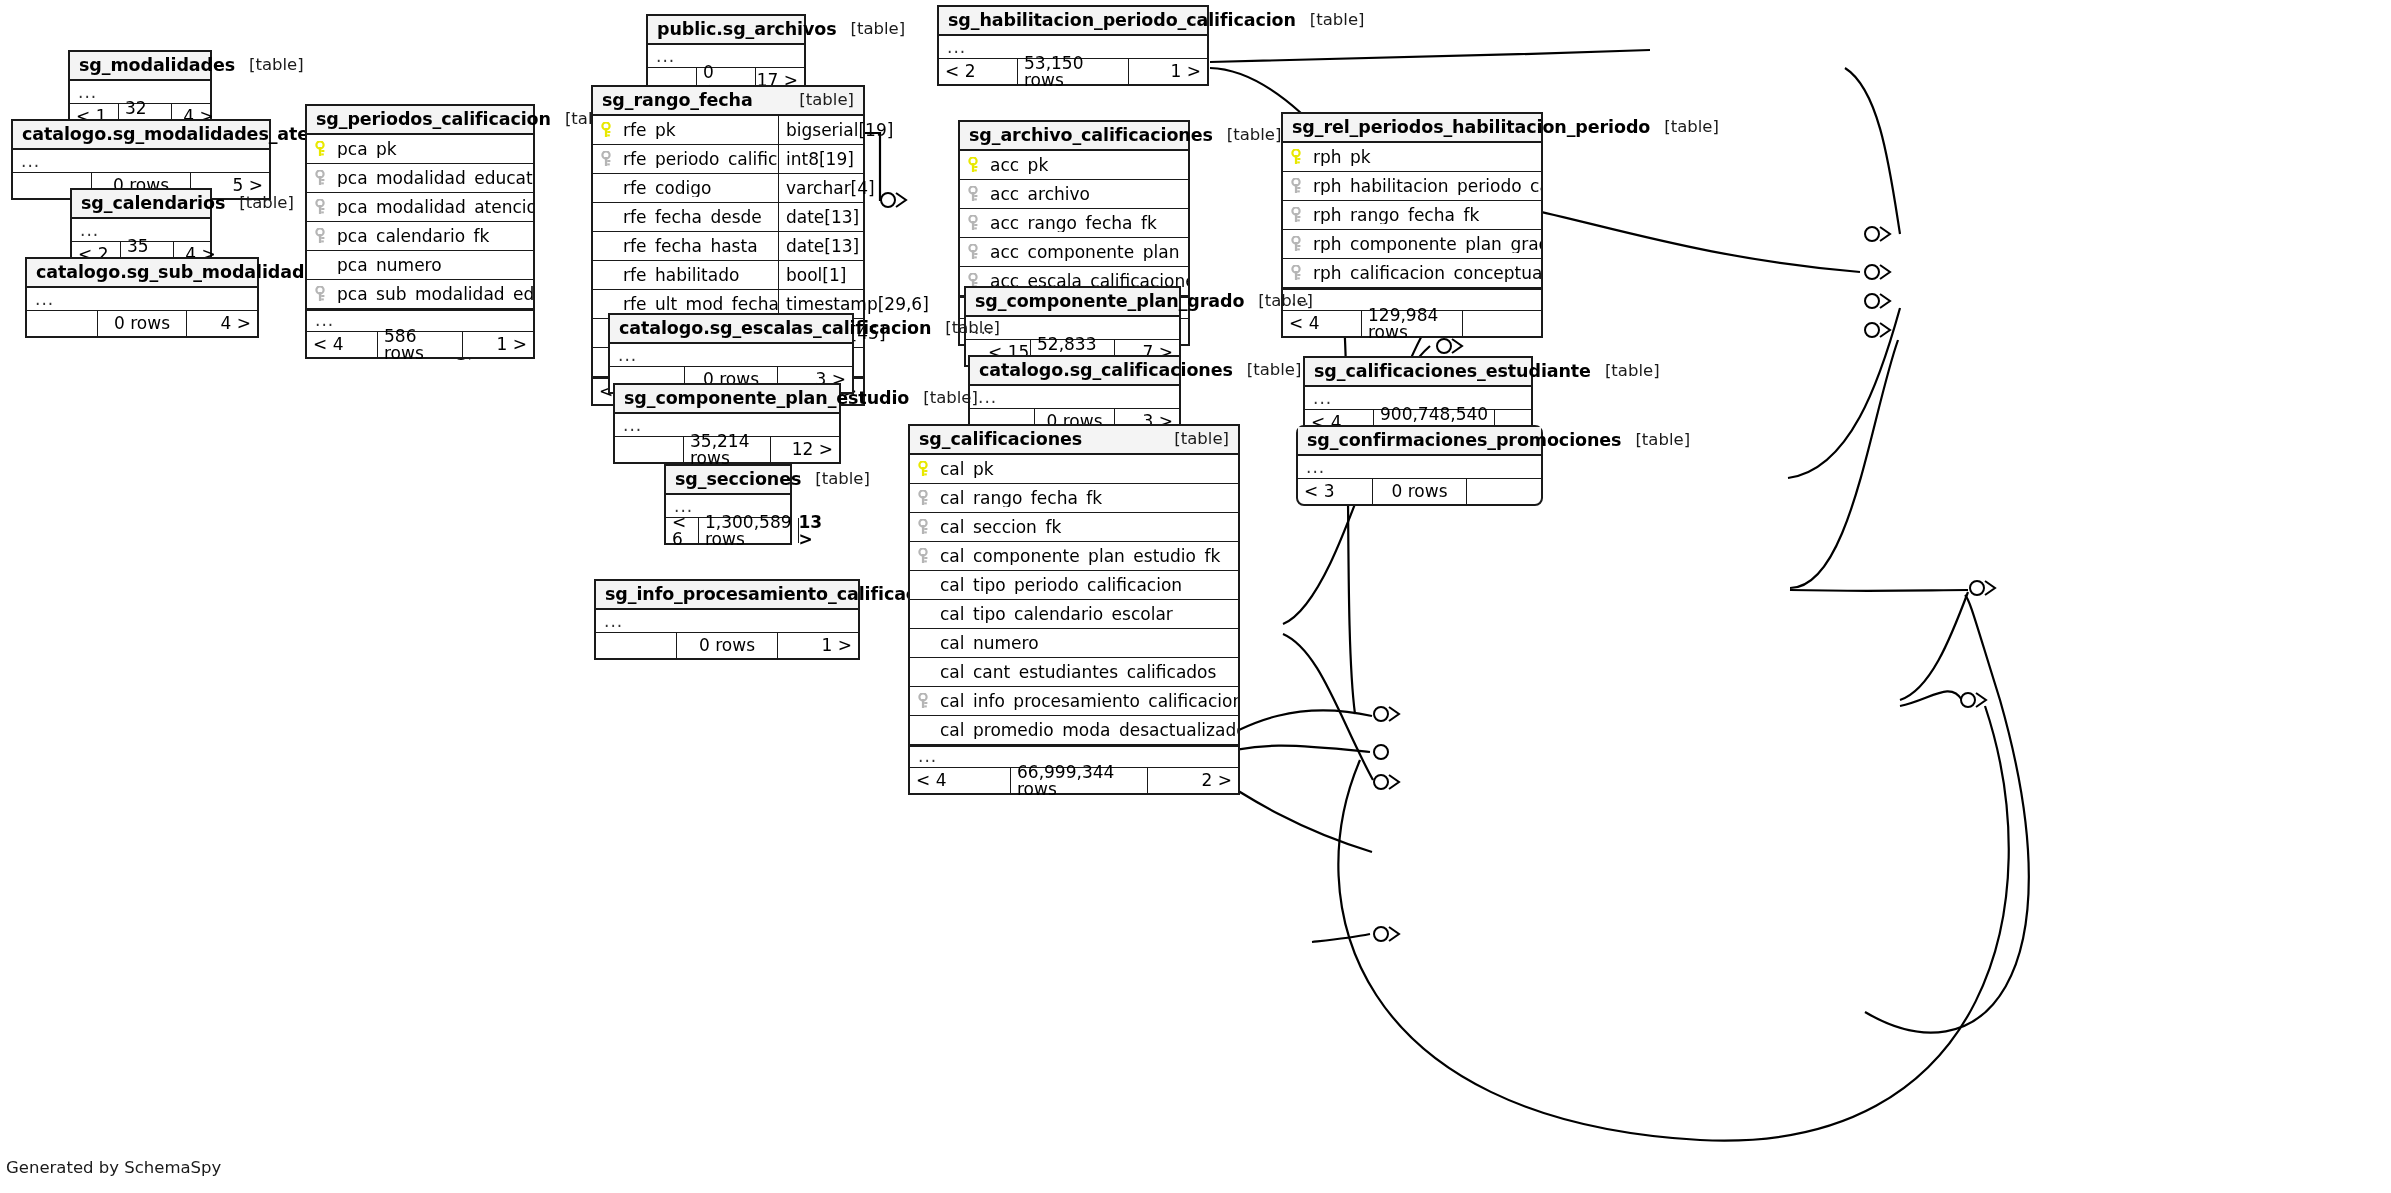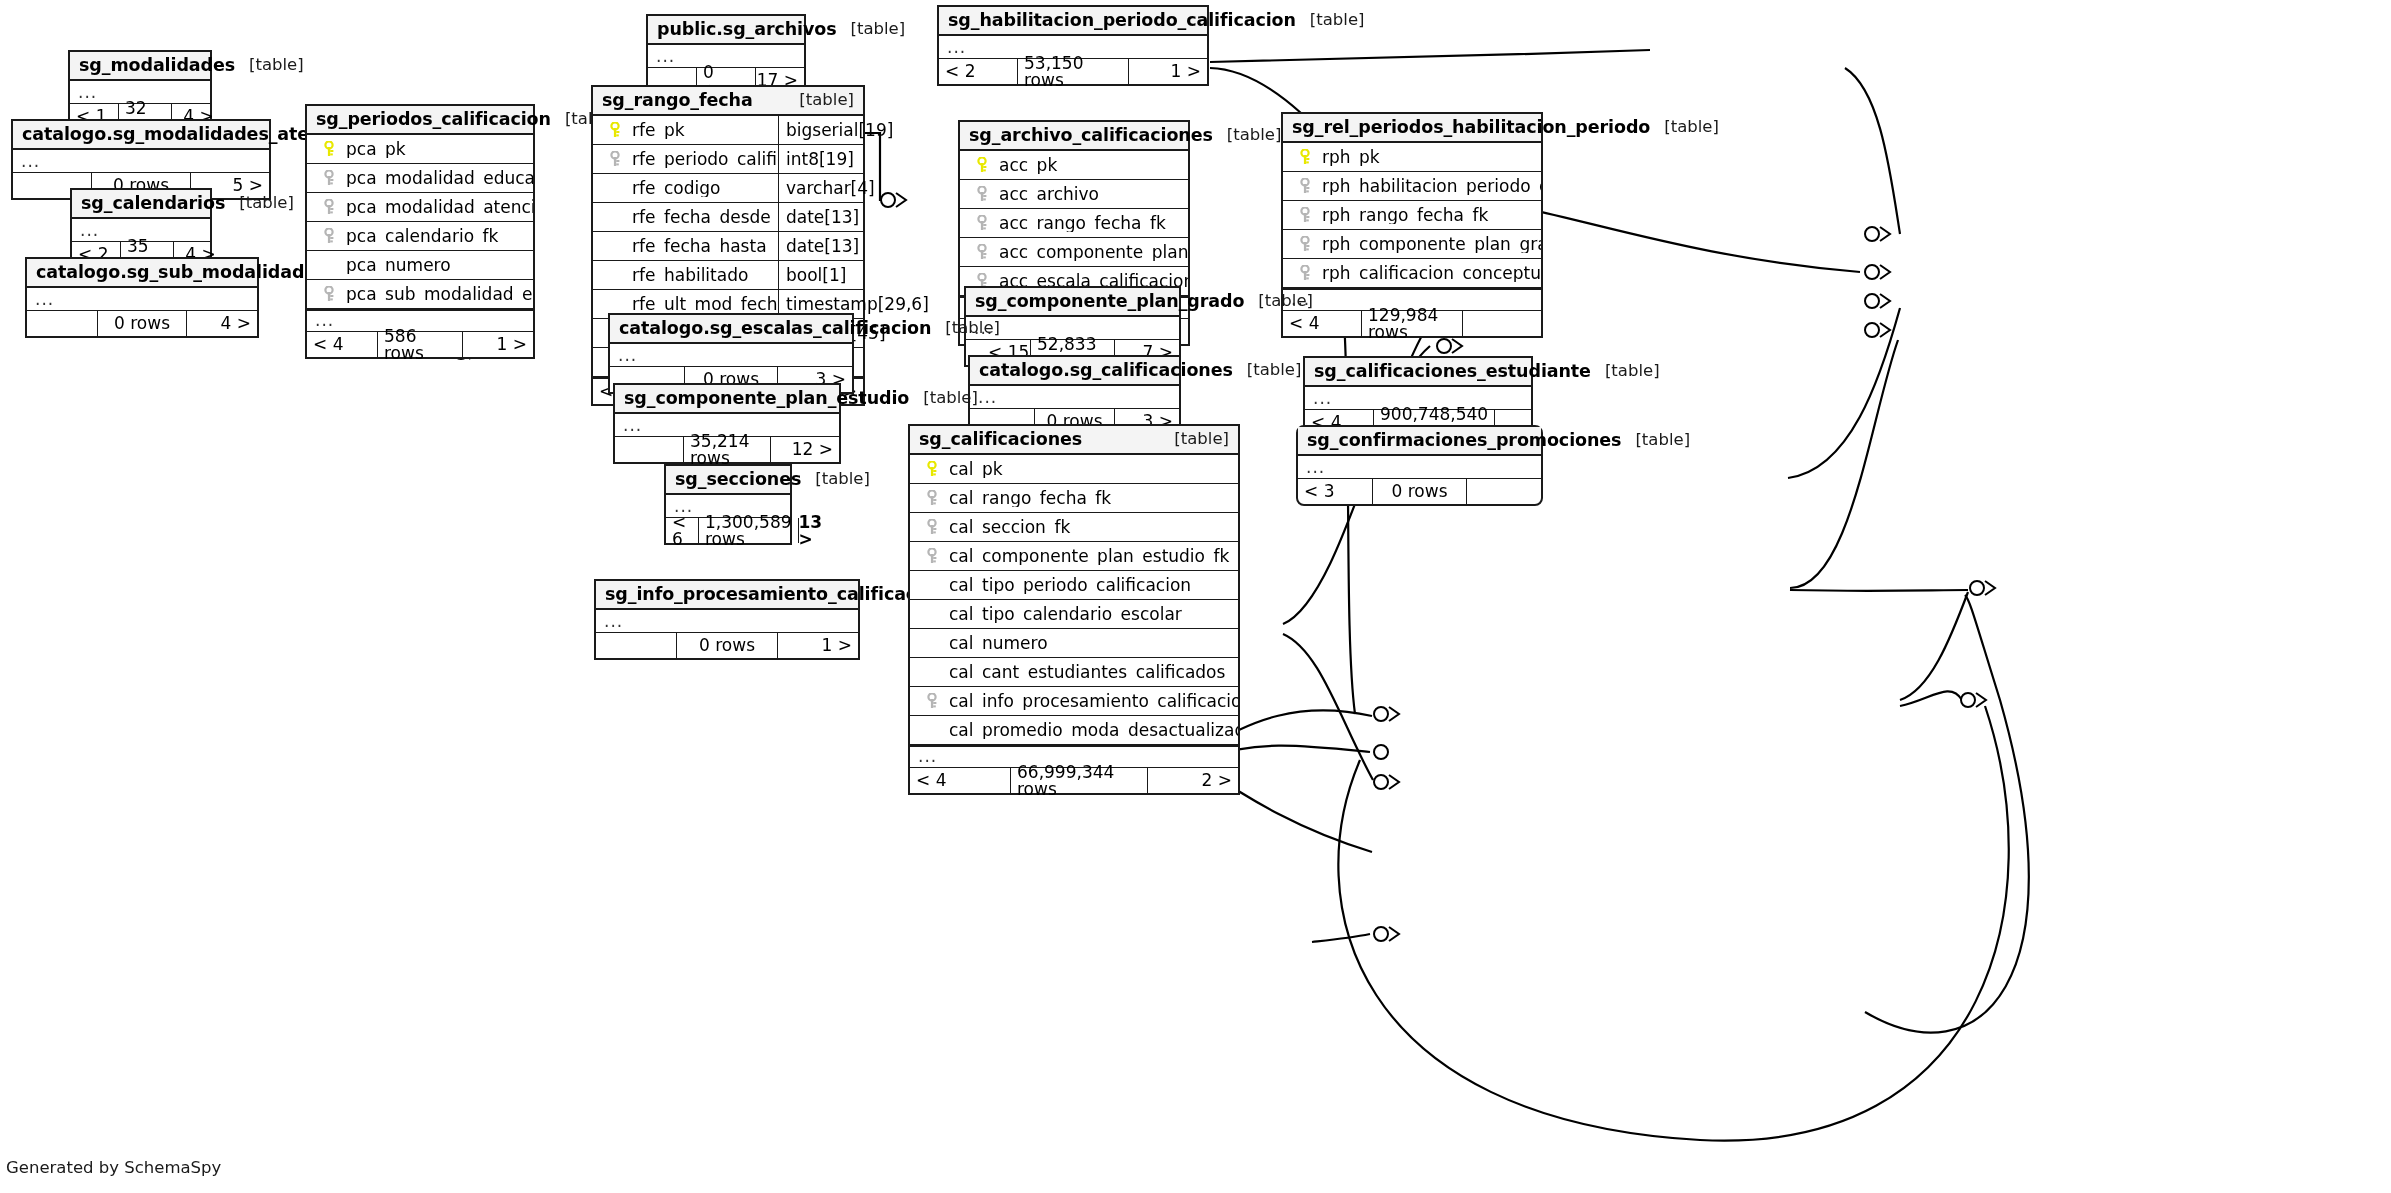--- a/index.html
+++ b/index.html
@@ -66,21 +66,21 @@
     border-bottom: 1.6px solid #1a1a1a;
     white-space: nowrap;
   }
   .col:last-of-type {
     border-bottom: none;
   }
   .col-name {
     flex: 1 1 auto;
     display: flex;
     align-items: center;
-    padding-left: 17px;
+    padding-left: 8px;
     overflow: hidden;
   }
   .col-type {
     flex: 0 0 auto;
     border-left: 1.6px solid #1a1a1a;
     padding-left: 7px;
     height: 100%;
     display: flex;
     align-items: center;
     box-sizing: border-box;

